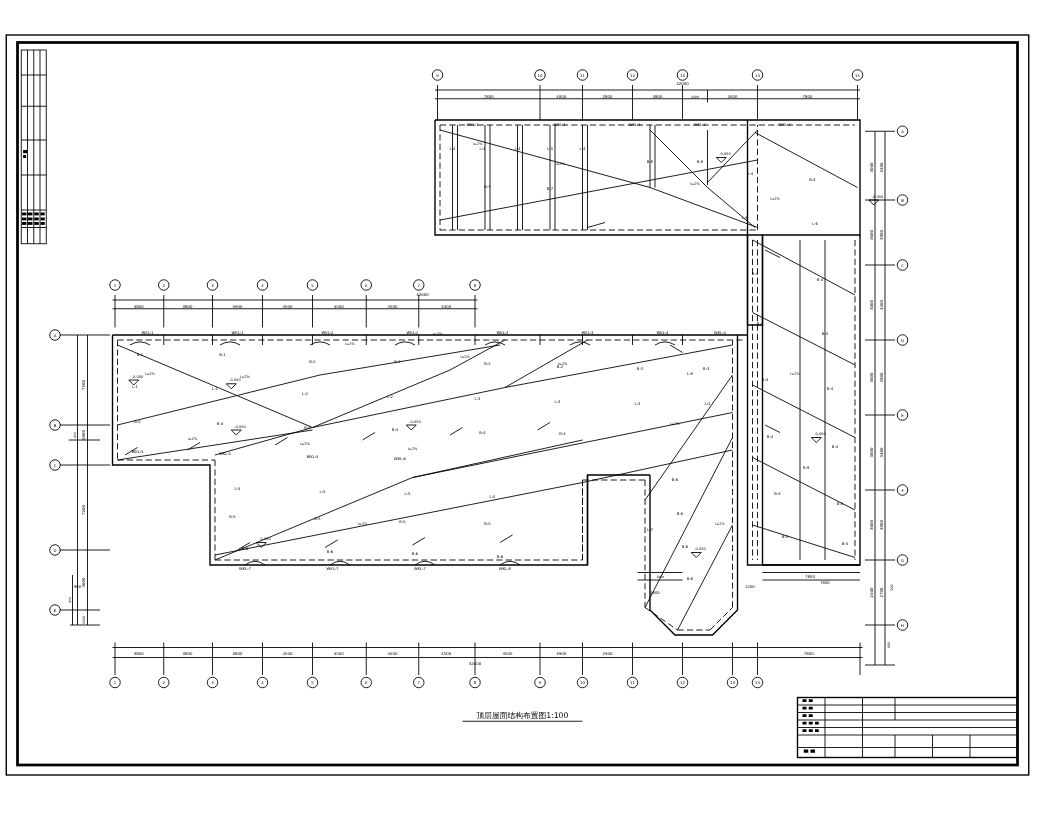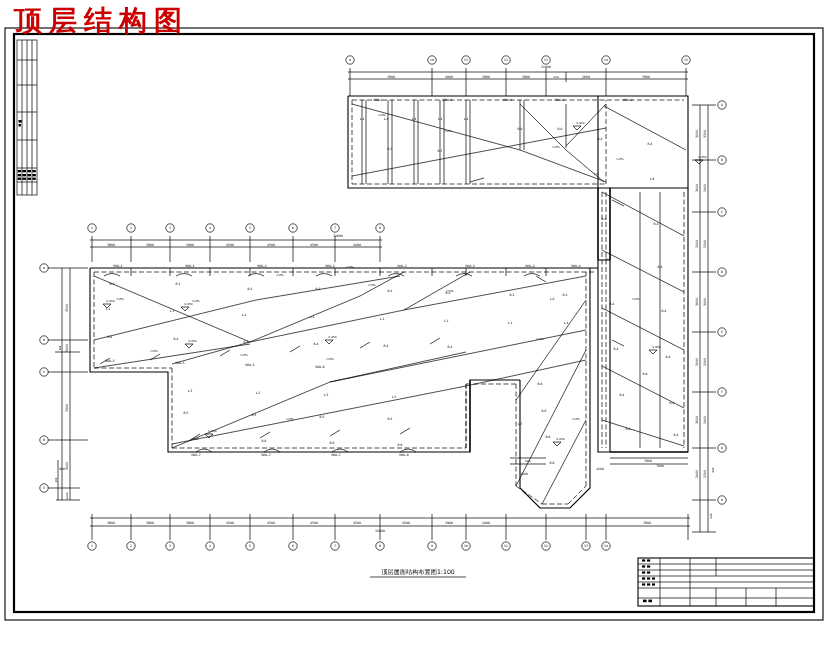--- a/index.html
+++ b/index.html
@@ -7,21 +7,20 @@
   #stage{position:relative;width:830px;height:654px;background:#ffffff;}
   #stage svg{position:absolute;left:0;top:0;}
   .ttl{position:absolute;left:14px;top:2px;color:#cc0000;font-family:"DejaVu Serif","Liberation Serif",serif;
        font-size:28px;font-weight:700;letter-spacing:7px;white-space:nowrap;z-index:9;}
 </style>
 </head>
 <body>
 
 <div id="stage">
 
-  <div class="ttl">顶层结构图</div>
 
   <svg width="830" height="654" viewBox="0 0 830 654">
     <defs>
       <style>
         .ln{stroke:#000;fill:none;}
         .th{stroke-width:0.7;}
         .md{stroke-width:1.1;}
         .hv{stroke-width:2.2;}
         .dsh{stroke-dasharray:5 2.5;}
         .txt{font-family:"DejaVu Sans","Liberation Sans",sans-serif;fill:#000;}

